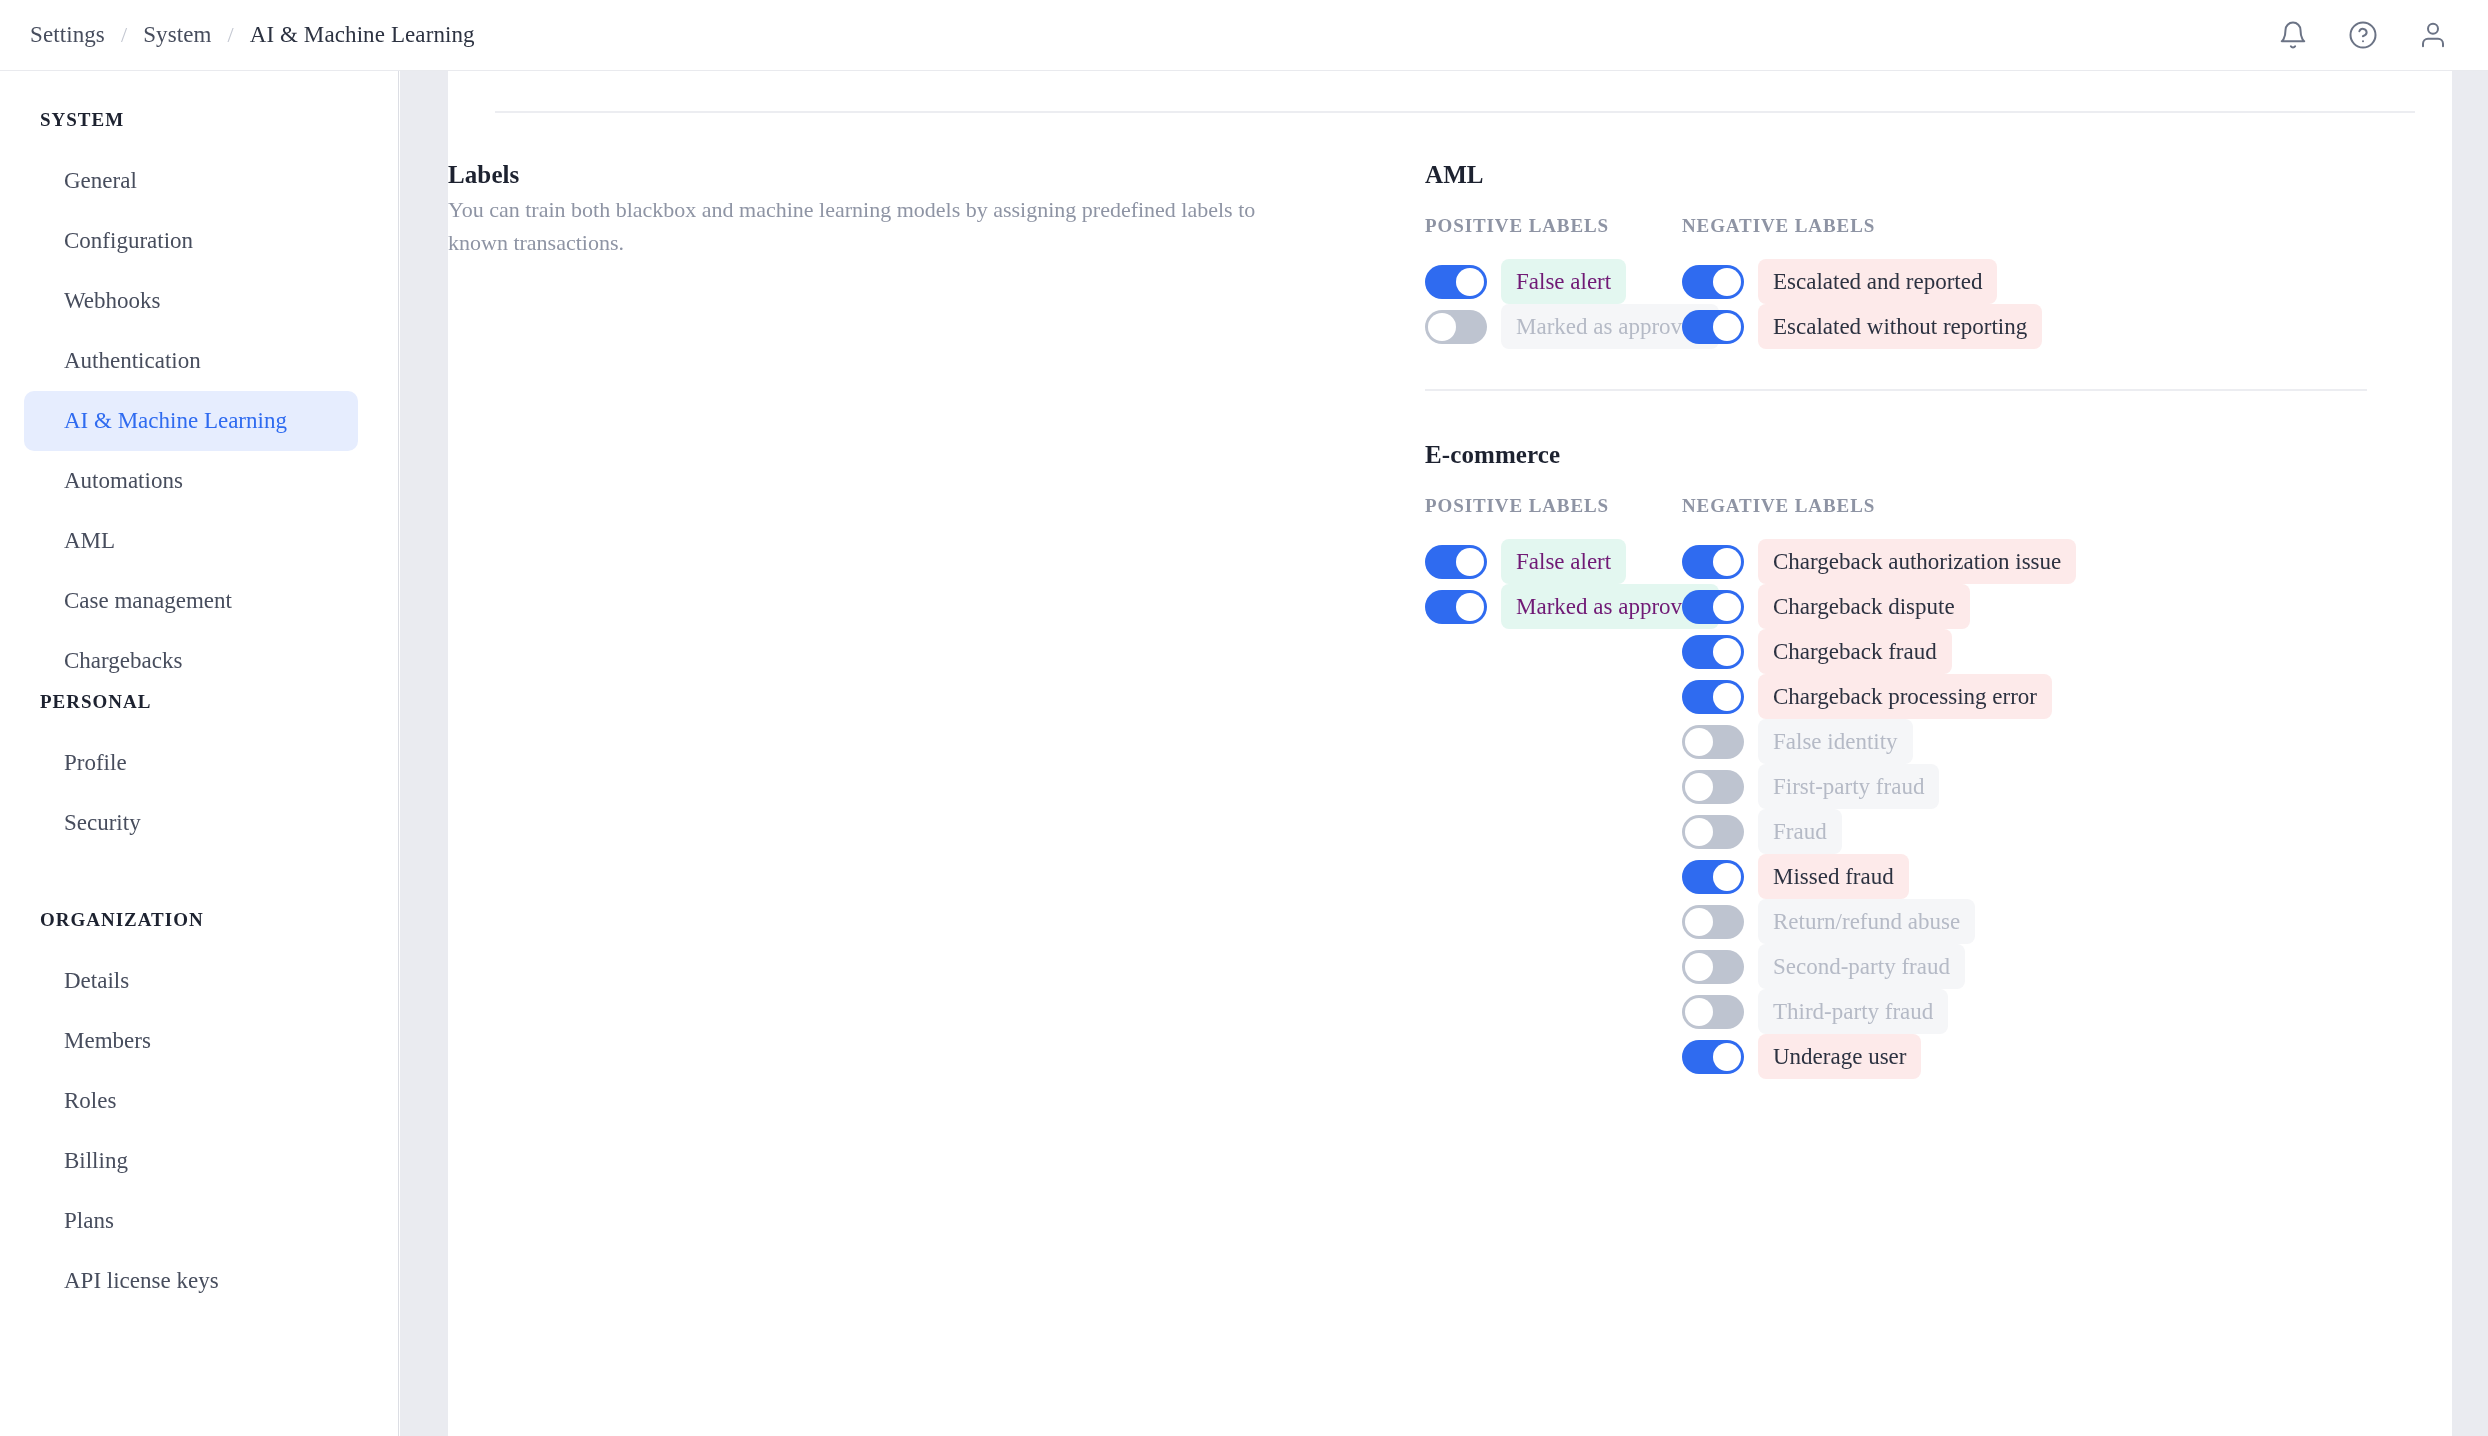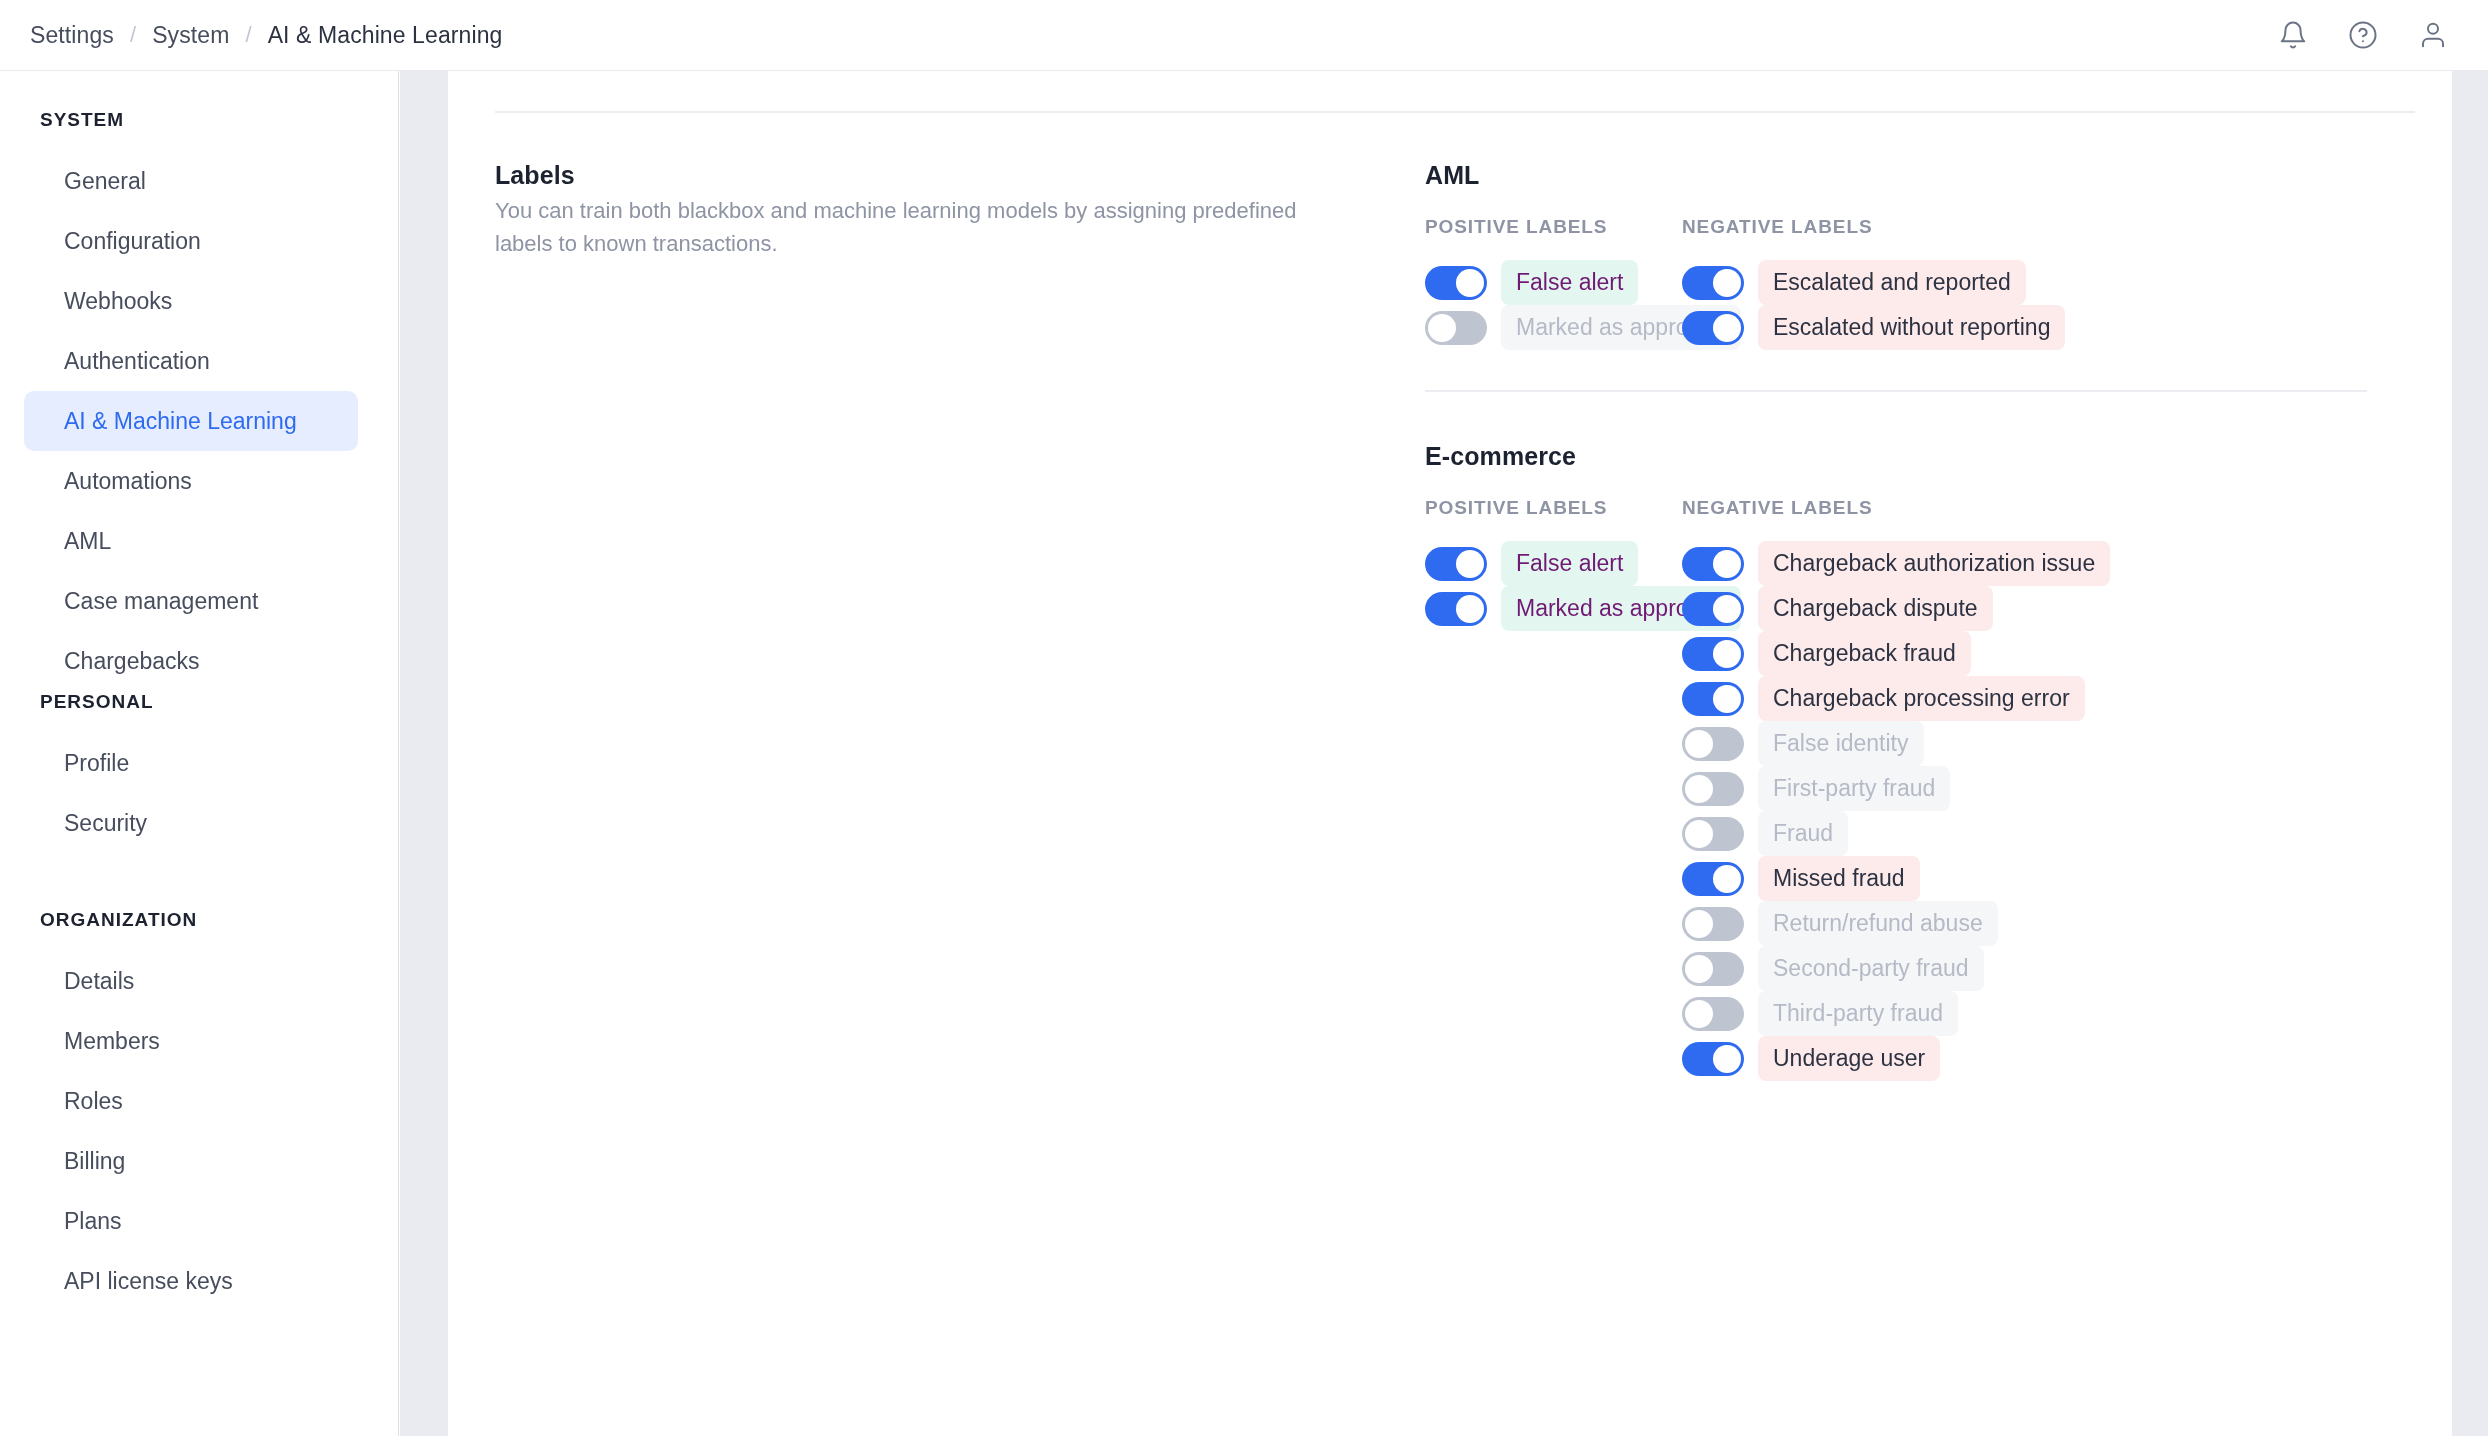--- a/index.html
+++ b/index.html
@@ -7,20 +7,21 @@
     width: 2488px; height: 1436px;
     background: #ffffff;
     font-family: "Liberation Sans", sans-serif;
     overflow: hidden;
   }
 
   .app {
     position: relative;
     width: 2488px; height: 1436px;
     background: #ffffff;
+    font-family: Liberation Serif, serif;
   }
 
   
   .topbar {
     position: absolute;
     top: 0; left: 0;
     width: 2488px; height: 71px;
     background: #ffffff;
     border-bottom: 1px solid #e9eaee;
     display: flex;
@@ -123,21 +124,20 @@
   }
 
   .cols {
     position: absolute;
     top: 74px; left: 0;
     width: 2004px;
     display: flex;
   }
   .col-left {
     width: 977px;
-    padding-left: 47px;
     padding-top: 16px;
   }
   .col-right {
     width: 1027px;
   }
 
   .sec-title {
     font-size: 25px;
     font-weight: bold;
     color: #1d2230;

